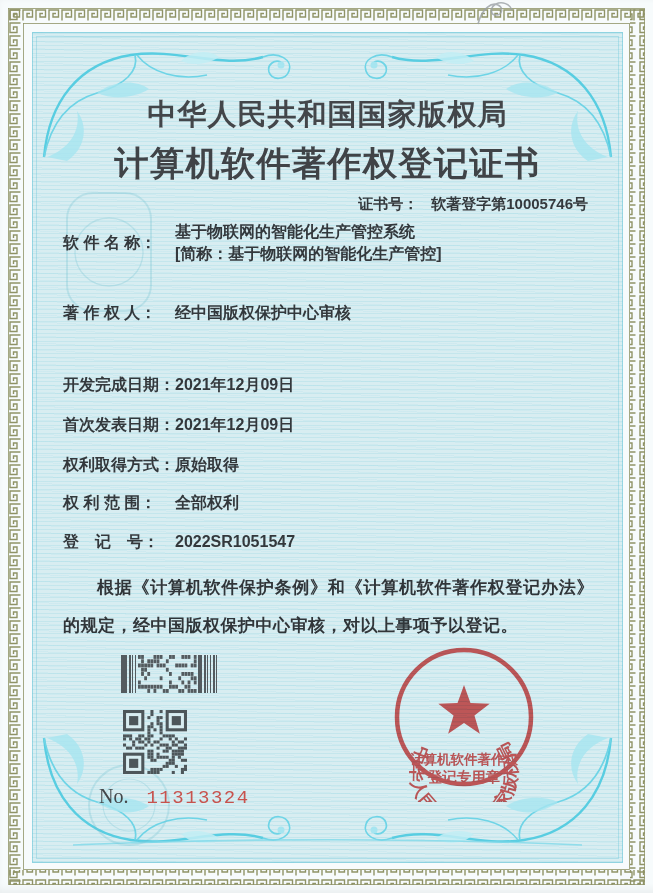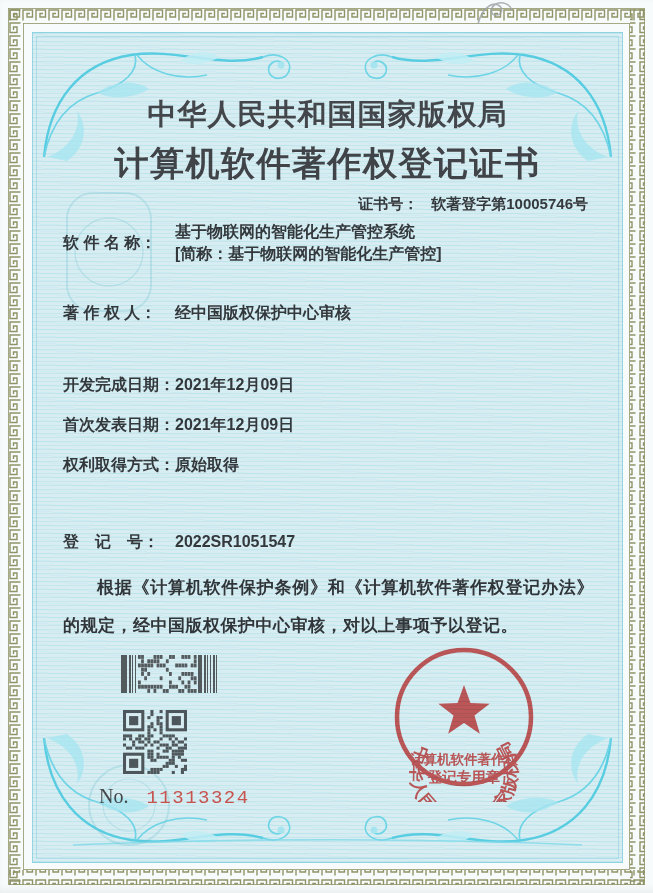--- a/index.html
+++ b/index.html
@@ -132,20 +132,24 @@
         <span class="lbl">开发完成日期：</span>
         <span class="val">2021年12月09日</span>
       </div>
       <div class="row" style="top:381px">
         <span class="lbl">首次发表日期：</span>
         <span class="val">2021年12月09日</span>
       </div>
       <div class="row" style="top:421px">
         <span class="lbl">权利取得方式：</span>
         <span class="val">原始取得</span>
+      </div>
+      <div class="row" style="top:459px">
+        <span class="lbl">权 利 范 围：</span>
+        <span class="val">全部权利</span>
       </div>
       <div class="row" style="top:498px">
         <span class="lbl">登　记　号：</span>
         <span class="val">2022SR1051547</span>
       </div>
 
       <div class="statement">根据《计算机软件保护条例》和《计算机软件著作权登记办法》的规定，经中国版权保护中心审核，对以上事项予以登记。</div>
 
       <svg class="barcode-svg" id="barcode" width="96" height="38" viewBox="0 0 96 38">
           <rect x="0" y="0" width="6" height="38" fill="#545b5f"></rect>

